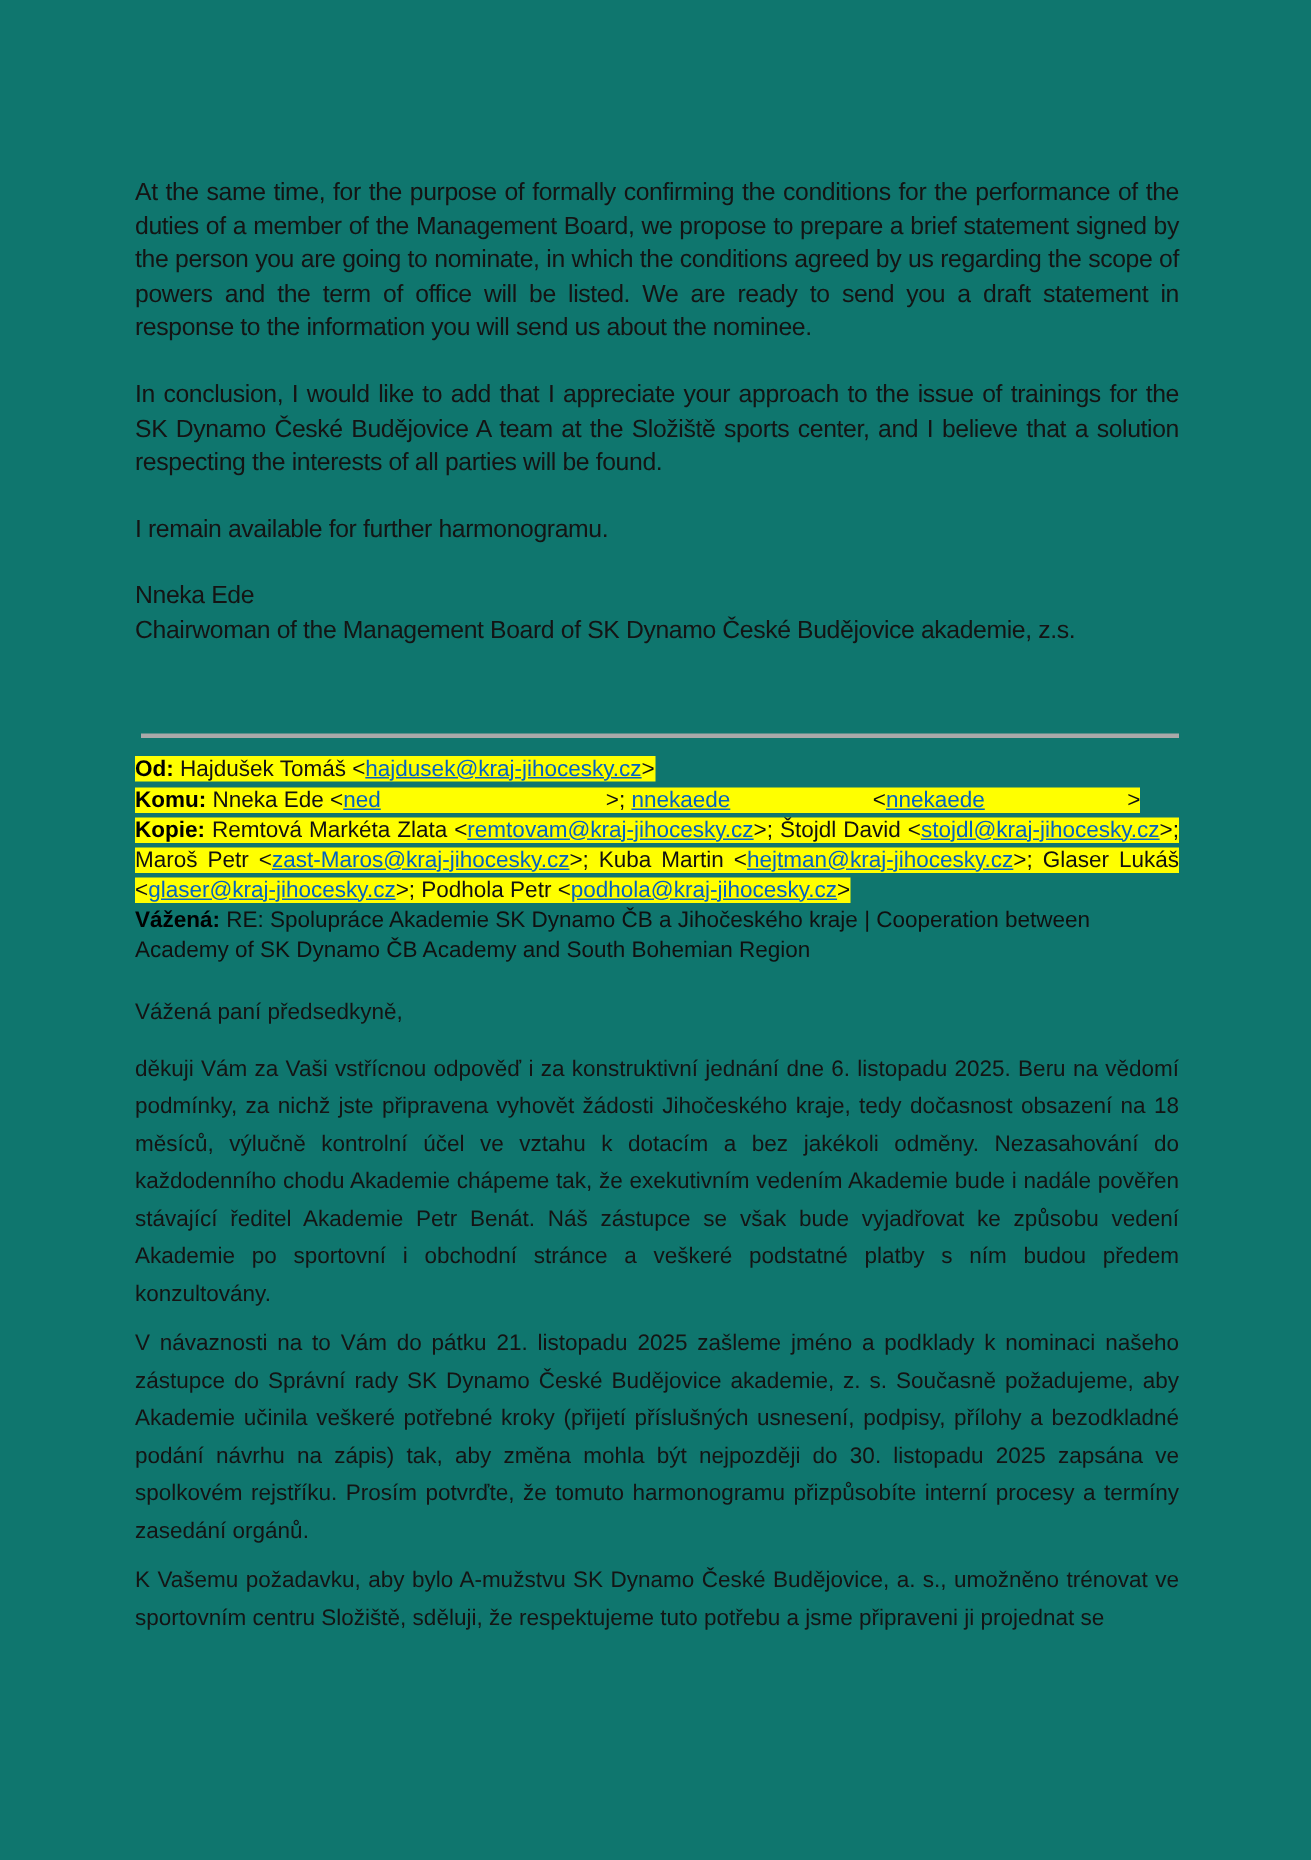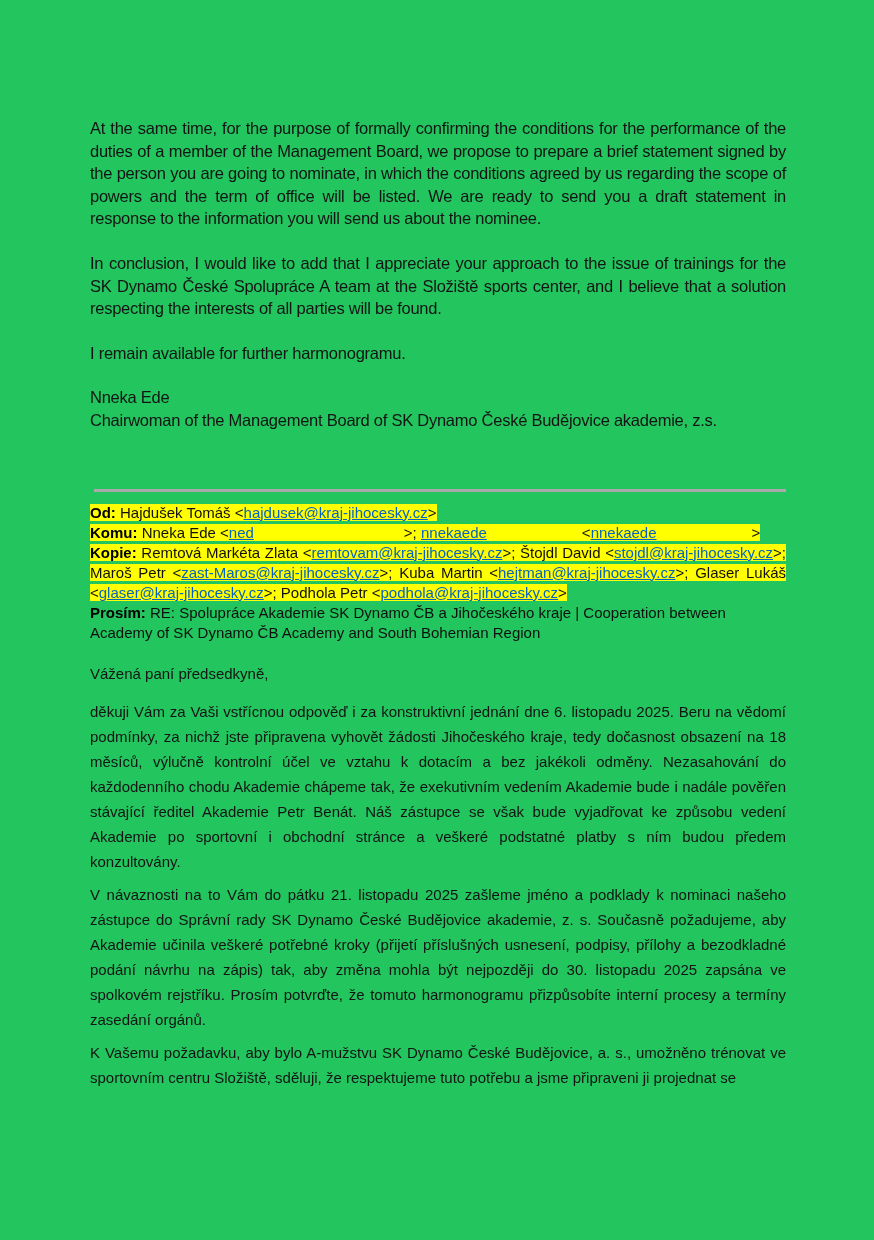--- a/index.html
+++ b/index.html
@@ -1,19 +1,19 @@
 <!DOCTYPE html>
 <html style="--highlight: #ffff00; --link: #0563c1; --divider: #a9a9a9;"><head>
 <meta charset="utf-8">
 <style>
   html,body{margin:0;padding:0;background:#ffffff;}
   .page{
     position:relative;
     width:874px;height:1240px;
-    background:#22c55e;
+    background:#0f766e;
     overflow:hidden;
     font-family:"Liberation Sans",sans-serif;
     color:#161616;
   }
   .content{padding:117px 88px 0 90px;}
 
   
   .en{
     font-size:16.5px;
     line-height:22.6px;
@@ -45,35 +45,35 @@
   .salut{margin:0 0 13px 0;}
 </style>
 </head>
 <body>
 
 <div class="page">
   <div class="content">
 
     <section>
       <p class="en just">At the same time, for the purpose of formally confirming the conditions for the performance of the duties of a member of the Management Board, we propose to prepare a brief statement signed by the person you are going to nominate, in which the conditions agreed by us regarding the scope of powers and the term of office will be listed. We are ready to send you a draft statement in response to the information you will send us about the nominee.</p>
-      <p class="en just">In conclusion, I would like to add that I appreciate your approach to the issue of trainings for the SK Dynamo České Spolupráce A team at the Složiště sports center, and I believe that a solution respecting the interests of all parties will be found.</p>
+      <p class="en just">In conclusion, I would like to add that I appreciate your approach to the issue of trainings for the SK Dynamo České Budějovice A team at the Složiště sports center, and I believe that a solution respecting the interests of all parties will be found.</p>
       <p class="en">I remain available for further harmonogramu.</p>
       <p class="en sig">
         <span>Nneka Ede</span><br>
         <span>Chairwoman of the Management Board of SK Dynamo České Budějovice akademie, z.s.</span>
       </p>
     </section>
 
     <hr class="sep">
 
     <section class="hdr">
       <p class="hrow"><span class="hl"><b class="lbl">Od:</b><span><span> Hajdušek Tomáš &lt;</span><a class="em" href="#">hajdusek@kraj-jihocesky.cz</a><span>&gt;</span></span></span></p>
       <p class="hrow"><span class="hl"><b class="lbl">Komu:</b><span><span> Nneka Ede &lt;</span><a class="em" href="#">ned</a><span class="gap" style="width: 150px;"></span><span>&gt;; </span><a class="em" href="#">nnekaede</a><span class="gap" style="width: 95px;"></span><span>&lt;</span><a class="em" href="#">nnekaede</a><span class="gap" style="width: 95px;"></span><span>&gt;</span></span></span></p>
       <p class="hrow just"><span class="hl"><b class="lbl">Kopie:</b><span><span> Remtová Markéta Zlata &lt;</span><a class="em" href="#">remtovam@kraj-jihocesky.cz</a><span>&gt;; Štojdl David &lt;</span><a class="em" href="#">stojdl@kraj-jihocesky.cz</a><span>&gt;; Maroš Petr &lt;</span><a class="em" href="#">zast-Maros@kraj-jihocesky.cz</a><span>&gt;; Kuba Martin &lt;</span><a class="em" href="#">hejtman@kraj-jihocesky.cz</a><span>&gt;; Glaser Lukáš &lt;</span><a class="em" href="#">glaser@kraj-jihocesky.cz</a><span>&gt;; Podhola Petr &lt;</span><a class="em" href="#">podhola@kraj-jihocesky.cz</a><span>&gt;</span></span></span></p>
-      <p class="hrow"><b class="lbl">Prosím:</b><span><span> RE: Spolupráce Akademie SK Dynamo ČB a Jihočeského kraje | Cooperation between Academy of SK Dynamo ČB Academy and South Bohemian Region</span></span></p>
+      <p class="hrow"><b class="lbl">Vážená:</b><span><span> RE: Spolupráce Akademie SK Dynamo ČB a Jihočeského kraje | Cooperation between Academy of SK Dynamo ČB Academy and South Bohemian Region</span></span></p>
     </section>
 
     <section class="cz">
       <p class="czp salut">Vážená paní předsedkyně,</p>
       <p class="czp just">děkuji Vám za Vaši vstřícnou odpověď i za konstruktivní jednání dne 6. listopadu 2025. Beru na vědomí podmínky, za nichž jste připravena vyhovět žádosti Jihočeského kraje, tedy dočasnost obsazení na 18 měsíců, výlučně kontrolní účel ve vztahu k dotacím a bez jakékoli odměny. Nezasahování do každodenního chodu Akademie chápeme tak, že exekutivním vedením Akademie bude i nadále pověřen stávající ředitel Akademie Petr Benát. Náš zástupce se však bude vyjadřovat ke způsobu vedení Akademie po sportovní i obchodní stránce a veškeré podstatné platby s ním budou předem konzultovány.</p>
       <p class="czp just">V návaznosti na to Vám do pátku 21. listopadu 2025 zašleme jméno a podklady k nominaci našeho zástupce do Správní rady SK Dynamo České Budějovice akademie, z. s. Současně požadujeme, aby Akademie učinila veškeré potřebné kroky (přijetí příslušných usnesení, podpisy, přílohy a bezodkladné podání návrhu na zápis) tak, aby změna mohla být nejpozději do 30. listopadu 2025 zapsána ve spolkovém rejstříku. Prosím potvrďte, že tomuto harmonogramu přizpůsobíte interní procesy a termíny zasedání orgánů.</p>
       <p class="czp just">K Vašemu požadavku, aby bylo A-mužstvu SK Dynamo České Budějovice, a. s., umožněno trénovat ve sportovním centru Složiště, sděluji, že respektujeme tuto potřebu a jsme připraveni ji projednat se</p>
     </section>
 
   </div>

